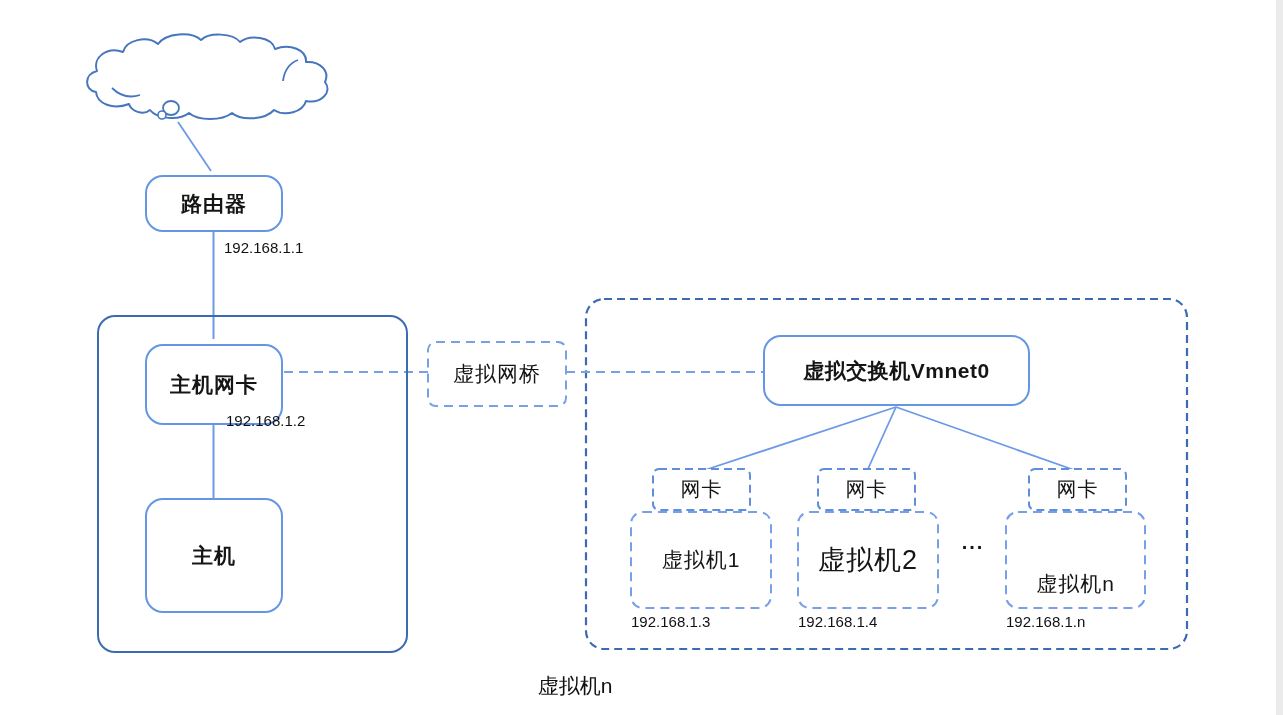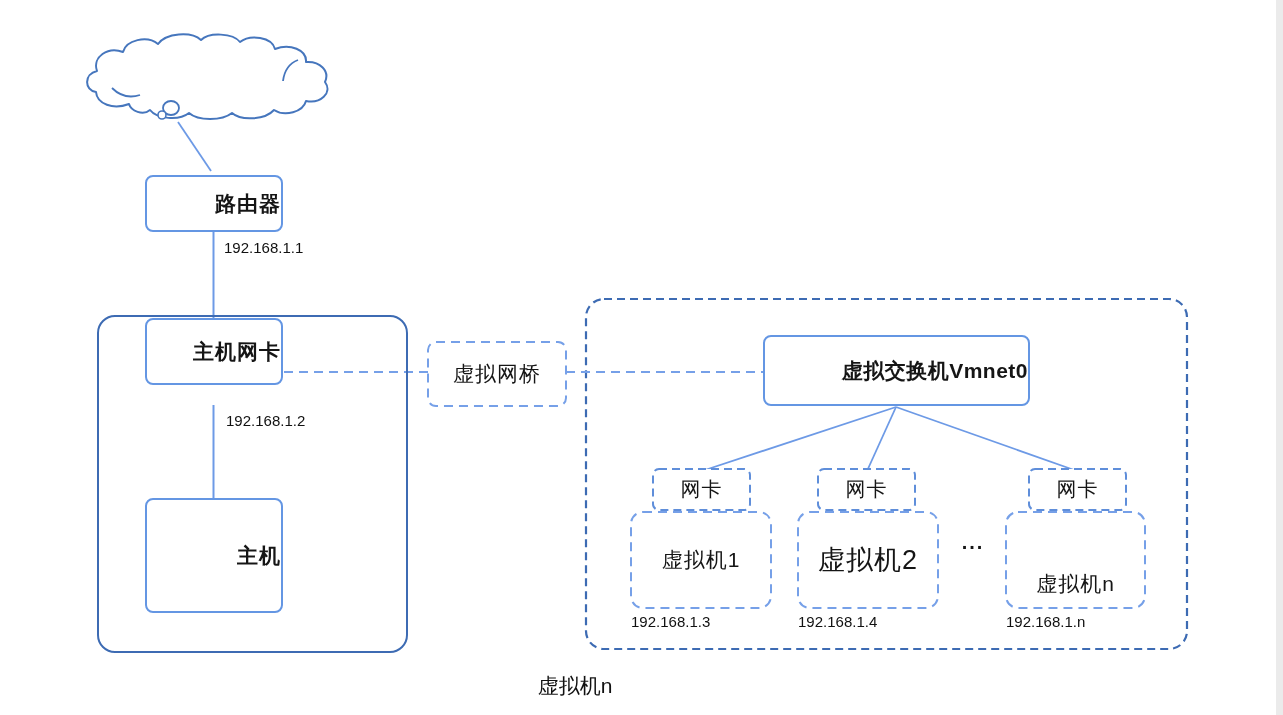--- a/index.html
+++ b/index.html
@@ -2,22 +2,22 @@
 <html><head>
 <meta charset="utf-8">
 <style>
   html,body{margin:0;padding:0;background:#fff;}
   .stage{
     position:relative;width:1283px;height:715px;background:#ffffff;overflow:hidden;
     font-family:"Liberation Sans","DejaVu Sans",sans-serif;color:#151515;
   }
   .stage svg{position:absolute;left:0;top:0;}
   .box{
-    position:absolute;background:#ffffff;border:2px solid #6496e3;border-radius:8px;
-    display:flex;align-items:center;justify-content:flex-end;box-sizing:border-box;
+    position:absolute;background:#ffffff;border:2px solid #6496e3;border-radius:18px;
+    display:flex;align-items:center;justify-content:center;box-sizing:border-box;
   }
   .box .lbl{font-size:21px;font-weight:700;letter-spacing:1px;}
   .container-solid{
     position:absolute;left:97px;top:315px;width:311px;height:338px;
     border:2.4px solid #3d6bb3;border-radius:18px;box-sizing:border-box;background:transparent;
   }
   .overlay-lbl{
     position:absolute;display:flex;align-items:center;justify-content:center;
     font-weight:400;letter-spacing:1px;box-sizing:border-box;
   }
@@ -66,21 +66,21 @@
   </svg>
 
 
   <div class="box" style="left:145px;top:175px;width:138px;height:57px;">
     <span class="lbl">路由器</span>
   </div>
   <div class="ip" style="left:224px;top:239px;">192.168.1.1</div>
 
   <div class="container-solid"></div>
 
-  <div class="box" style="left:145px;top:318px;width:138px;height:67px;">
+  <div class="box" style="left:145px;top:344px;width:138px;height:81px;">
     <span class="lbl">主机网卡</span>
   </div>
   <div class="ip" style="left:226px;top:412px;">192.168.1.2</div>
 
   <div class="box" style="left:145px;top:498px;width:138px;height:115px;">
     <span class="lbl">主机</span>
   </div>
 
   <div class="overlay-lbl" style="left:428px;top:342px;width:138px;height:64px;font-size:21px;">虚拟网桥</div>
 

